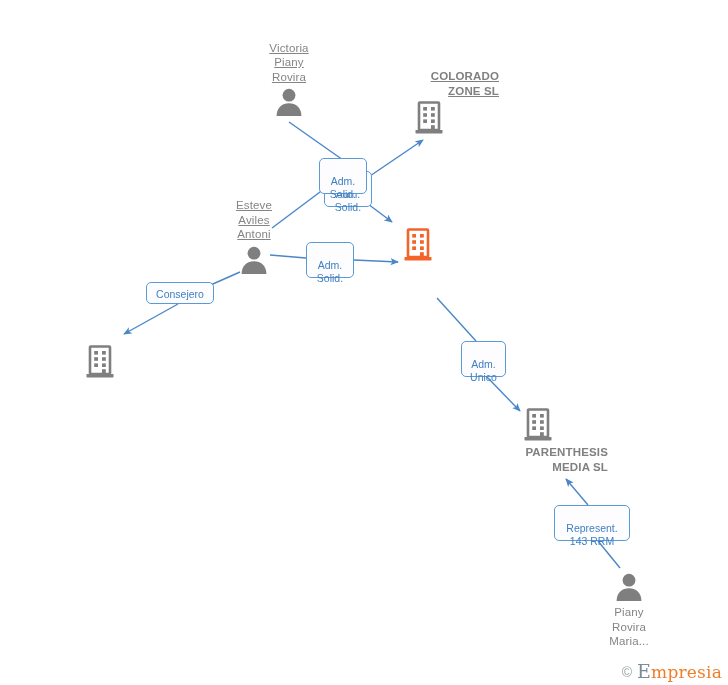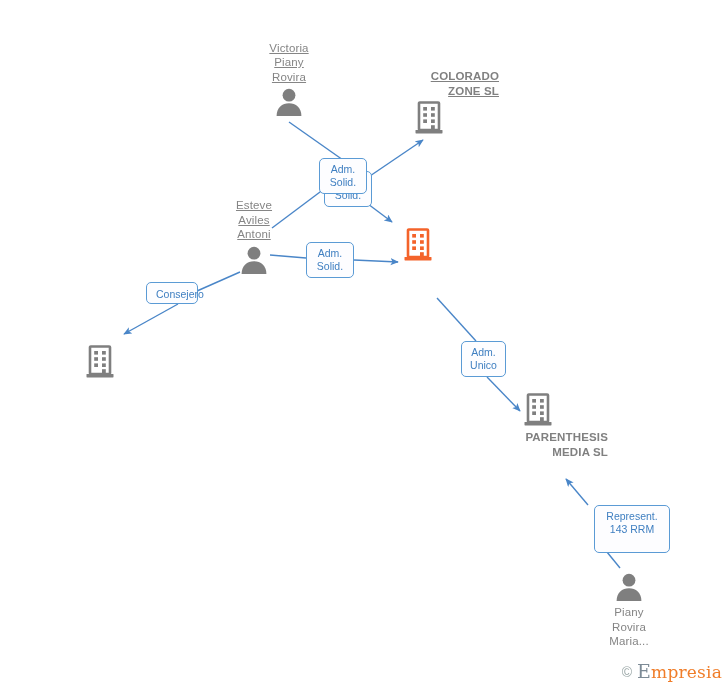--- a/index.html
+++ b/index.html
@@ -53,21 +53,21 @@
   .chip{
     position:absolute;
     box-sizing:border-box;
     background:#fdfdff;
     border:1.3px solid #5b9bd5;
     border-radius:5px;
     color:#3f7fc1;
     font-size:10.5px;
     line-height:13px;
     text-align:center;
-    padding:4px 6px 5px;
+    padding:16px 6px 5px;
     white-space:pre-line;
     user-select:none;
   }
   .chip.wide{padding-left:9px;padding-right:9px;}
   .chip.single{padding-top:5px;padding-bottom:6px;}
 
   
   #watermark{
     position:absolute;
     right:6px;bottom:4px;
@@ -166,21 +166,21 @@
             <rect x="9.2" y="6" width="3.8" height="3.6" fill="#7f7f7f"></rect>
             <rect x="17" y="6" width="3.8" height="3.6" fill="#7f7f7f"></rect>
             <rect x="9.2" y="12.2" width="3.8" height="3.6" fill="#7f7f7f"></rect>
             <rect x="17" y="12.2" width="3.8" height="3.6" fill="#7f7f7f"></rect>
             <rect x="9.2" y="18.4" width="3.8" height="3.6" fill="#7f7f7f"></rect>
             <rect x="17" y="18.4" width="3.8" height="3.6" fill="#7f7f7f"></rect>
             <rect x="17" y="24.2" width="3.8" height="4.8" fill="#7f7f7f"></rect>
             <rect x="1.5" y="29" width="27" height="3.4" rx="0.6" fill="#7f7f7f"></rect>
           </svg></span>
       </div>
-      <div class="node company cap-bottom" style="left: 538px; top: 393px;">
+      <div class="node company cap-bottom" style="left: 538px; top: 408px;">
         <span class="glyph"><svg width="30" height="34" viewBox="0 0 30 34" xmlns="http://www.w3.org/2000/svg">
             <rect x="5" y="1.5" width="20" height="27.5" rx="0.8" fill="none" stroke="#7f7f7f" stroke-width="2.6"></rect>
             <rect x="9.2" y="6" width="3.8" height="3.6" fill="#7f7f7f"></rect>
             <rect x="17" y="6" width="3.8" height="3.6" fill="#7f7f7f"></rect>
             <rect x="9.2" y="12.2" width="3.8" height="3.6" fill="#7f7f7f"></rect>
             <rect x="17" y="12.2" width="3.8" height="3.6" fill="#7f7f7f"></rect>
             <rect x="9.2" y="18.4" width="3.8" height="3.6" fill="#7f7f7f"></rect>
             <rect x="17" y="18.4" width="3.8" height="3.6" fill="#7f7f7f"></rect>
             <rect x="17" y="24.2" width="3.8" height="4.8" fill="#7f7f7f"></rect>
             <rect x="1.5" y="29" width="27" height="3.4" rx="0.6" fill="#7f7f7f"></rect>
@@ -199,24 +199,24 @@
       </div>
     </div>
 
   <div id="chip-layer">
       <div class="chip" style="left: 324px; top: 171px; width: 48px; height: 36px; z-index: 1;">Adm.
 Solid.</div>
       <div class="chip" style="left: 319px; top: 158px; width: 48px; height: 36px; z-index: 3;">Adm.
 Solid.</div>
       <div class="chip" style="left: 306px; top: 242px; width: 48px; height: 36px; z-index: 3;">Adm.
 Solid.</div>
-      <div class="chip single wide" style="left: 146px; top: 282px; width: 52px; height: 22px; z-index: 3;">Consejero</div>
+      <div class="chip single wide" style="left: 146px; top: 282px; width: 68px; height: 22px; z-index: 3;">Consejero</div>
       <div class="chip" style="left: 461px; top: 341px; width: 45px; height: 36px; z-index: 3;">Adm.
 Unico</div>
-      <div class="chip wide" style="left: 554px; top: 505px; width: 76px; height: 48px; z-index: 3; margin-left: 40px;">Represent.
+      <div class="chip wide" style="left: 554px; top: 505px; width: 76px; height: 36px; z-index: 3;">Represent.
 143 RRM</div>
     </div>
 
   <div id="watermark">
     <span class="copy">©</span>
     <span class="brand"><span class="cap">E</span><span>mpresia</span></span>
   </div>
 
 </div>
 

